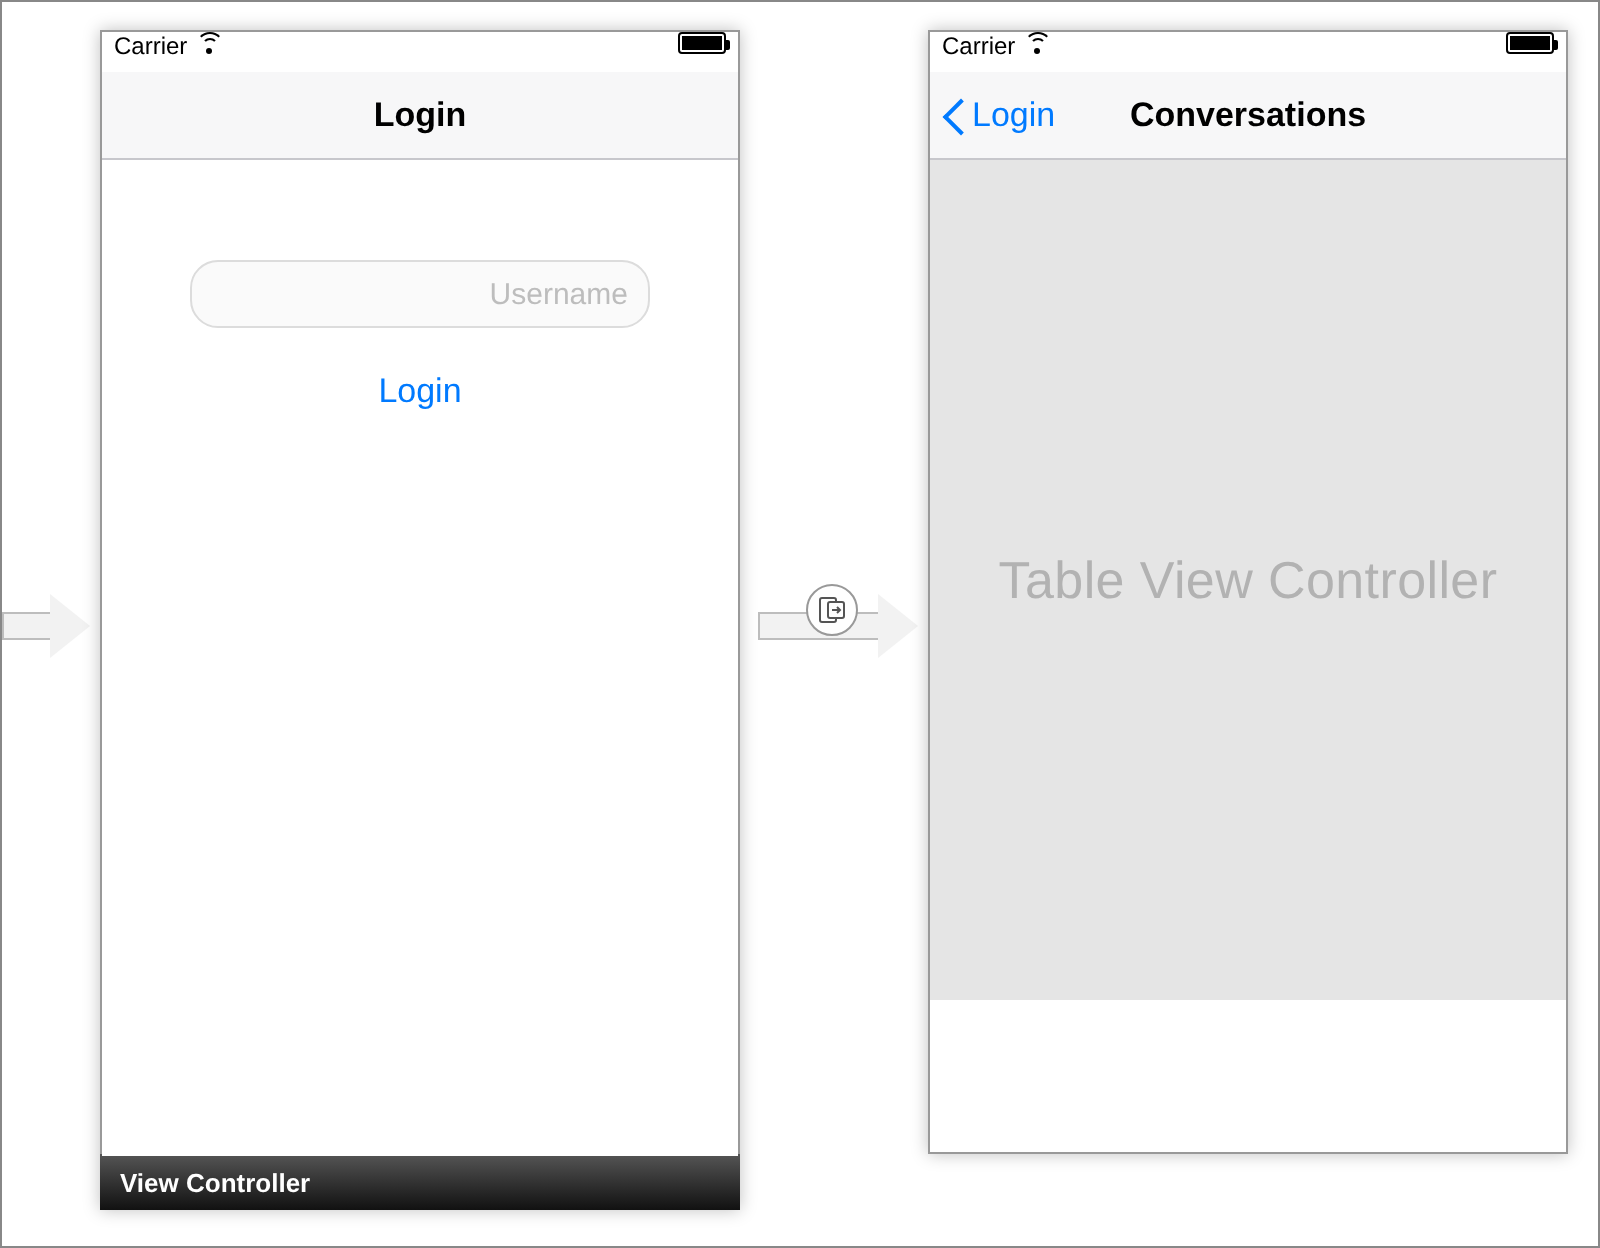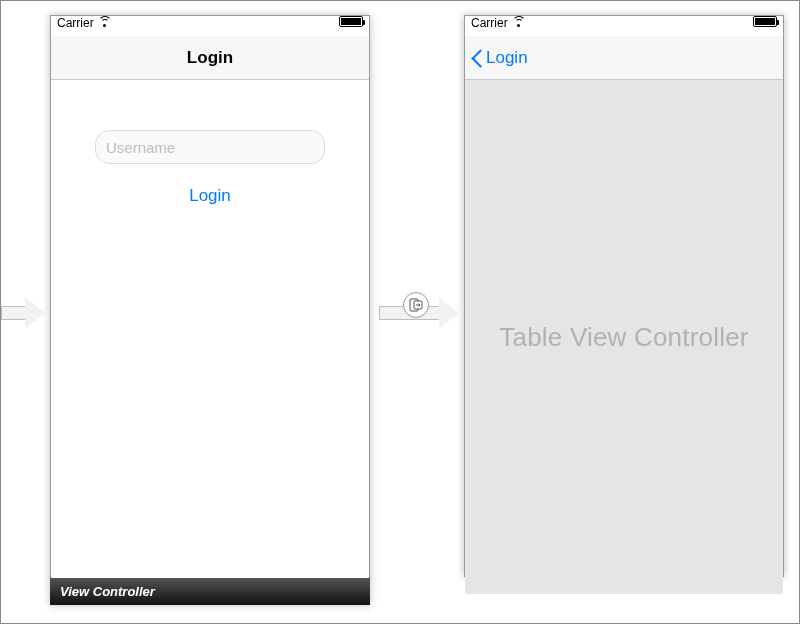--- a/index.html
+++ b/index.html
@@ -8,42 +8,42 @@
 
   .arrow { position: absolute; display: flex; align-items: center; }
   .arrow-shaft { height: 14px; background: #f2f2f2; border: 1px solid #bdbdbd; border-right: none; }
   .arrow-head { width: 0; height: 0; border-top: 16px solid transparent; border-bottom: 16px solid transparent; border-left: 20px solid #f2f2f2; position: relative; }
   .arrow-head::before { content: ""; position: absolute; left: -21px; top: -17px; width: 0; height: 0; border-top: 17px solid transparent; border-bottom: 17px solid transparent; border-left: 21px solid #bdbdbd; z-index: -1; }
 
   .segue-ball { position: absolute; width: 26px; height: 26px; border-radius: 50%; background: #fff; border: 1px solid #999; display: flex; align-items: center; justify-content: center; font-size: 12px; color: #555; }
 
   .scene { position: absolute; width: 320px; display: flex; flex-direction: column; box-shadow: 0 0 8px rgba(0,0,0,0.25); }
   .scene-body { position: relative; width: 100%; background: #fff; border: 1px solid #999; }
-  .scene-caption { height: 28px; background: linear-gradient(#555,#111); color: #fff; font-size: 13px; font-weight: 600; display: flex; align-items: center; padding: 0 10px; font-style: italic; }
+  .scene-caption { height: 28px; background: linear-gradient(#555,#111); color: #fff; font-size: 13px; font-weight: 600; display: flex; align-items: center; padding: 0 10px; }
 
   .statusbar { height: 20px; display: flex; align-items: flex-start; justify-content: space-between; padding: 0 6px; font-size: 12px; color: #000; }
   .statusbar-left { display: flex; align-items: center; gap: 4px; }
   .wifi { width: 14px; height: 10px; position: relative; }
   .wifi::before, .wifi::after { content: ""; position: absolute; border: 1.5px solid #000; border-radius: 50%; border-bottom-color: transparent; border-left-color: transparent; border-right-color: transparent; }
   .wifi::before { width: 12px; height: 12px; left: 0; top: -2px; }
   .wifi::after { width: 6px; height: 6px; left: 3px; top: 1px; }
   .wifi-dot { position: absolute; width: 3px; height: 3px; background: #000; border-radius: 50%; left: 5px; top: 6px; }
   .battery { width: 24px; height: 11px; border: 1px solid #000; border-radius: 2px; position: relative; }
   .battery::after { content: ""; position: absolute; right: -3px; top: 3px; width: 2px; height: 5px; background: #000; border-radius: 0 1px 1px 0; }
   .battery-fill { position: absolute; left: 1px; top: 1px; bottom: 1px; right: 1px; background: #000; }
 
   .navbar { height: 44px; border-bottom: 1px solid #c7c7cc; background: #f7f7f8; display: flex; align-items: center; justify-content: center; position: relative; }
   .navbar-title { font-size: 17px; font-weight: 600; color: #000; }
   .back-btn { position: absolute; left: 6px; display: flex; align-items: center; color: #007aff; font-size: 17px; cursor: pointer; }
   .chevron-left { width: 12px; height: 20px; position: relative; margin-right: 3px; }
   .chevron-left::before { content: ""; position: absolute; width: 11px; height: 11px; border-left: 2.5px solid #007aff; border-bottom: 2.5px solid #007aff; transform: rotate(45deg); left: 3px; top: 4px; }
 
   .content { width: 100%; background: #fff; }
   .login-form { padding: 50px 44px 0 44px; display: flex; flex-direction: column; align-items: center; }
-  .field { width: 100%; height: 34px; border: 1px solid #dcdcdc; border-radius: 14px; background: #fafafa; padding: 0 10px; font-size: 15px; color: #333; margin-bottom: 8px; }
+  .field { width: 100%; height: 34px; border: 1px solid #dcdcdc; border-radius: 14px; background: #fafafa; padding: 0 10px; font-size: 15px; color: #333; margin-bottom: 8px; text-align: right; }
   .field::placeholder { color: #bdbdbd; }
   .login-btn { margin-top: 14px; background: none; border: none; color: #007aff; font-size: 17px; cursor: pointer; }
 
   .table-content { background: #e5e5e5; display: flex; align-items: center; justify-content: center; }
   .table-placeholder { font-size: 26px; color: #b2b2b2; font-weight: 400; letter-spacing: 0.2px; }
 </style>
 </head>
 <body>
 
 <div class="canvas">
@@ -102,20 +102,21 @@
         </div>
         <div class="battery">
             <div class="battery-fill"></div>
           </div>
       </div>
       <div class="navbar">
         <div class="back-btn">
           <span class="chevron-left"></span>
           <span>Login</span>
         </div>
+        <div class="navbar-title">Conversations</div>
       </div>
-      <div class="content table-content" style="height:514px;">
+      <div class="content table-content" style="height:420px;">
         <div class="table-placeholder">Table View Controller</div>
       </div>
     </div>
   </div>
 
 </div>
 
 </body></html>

